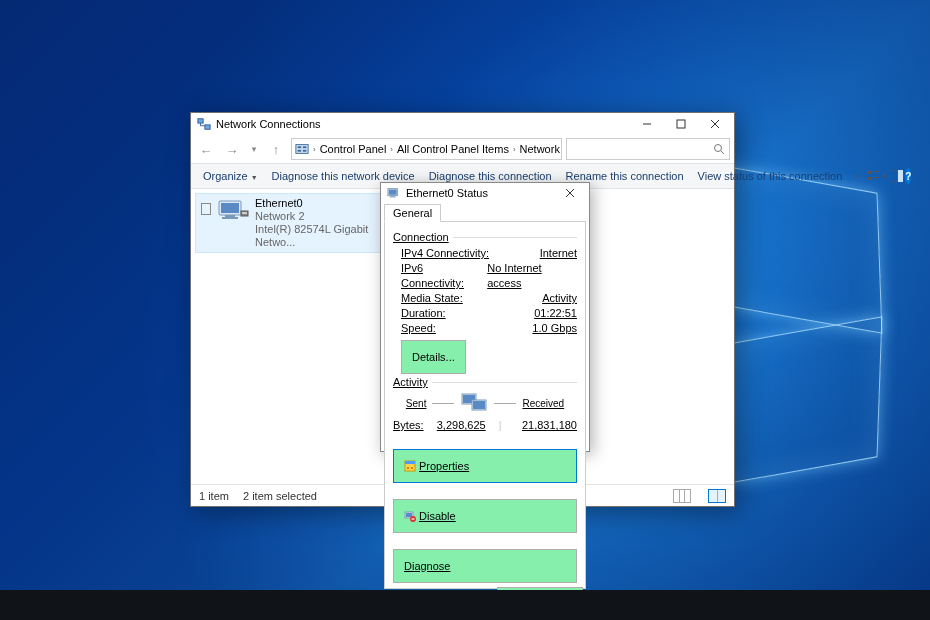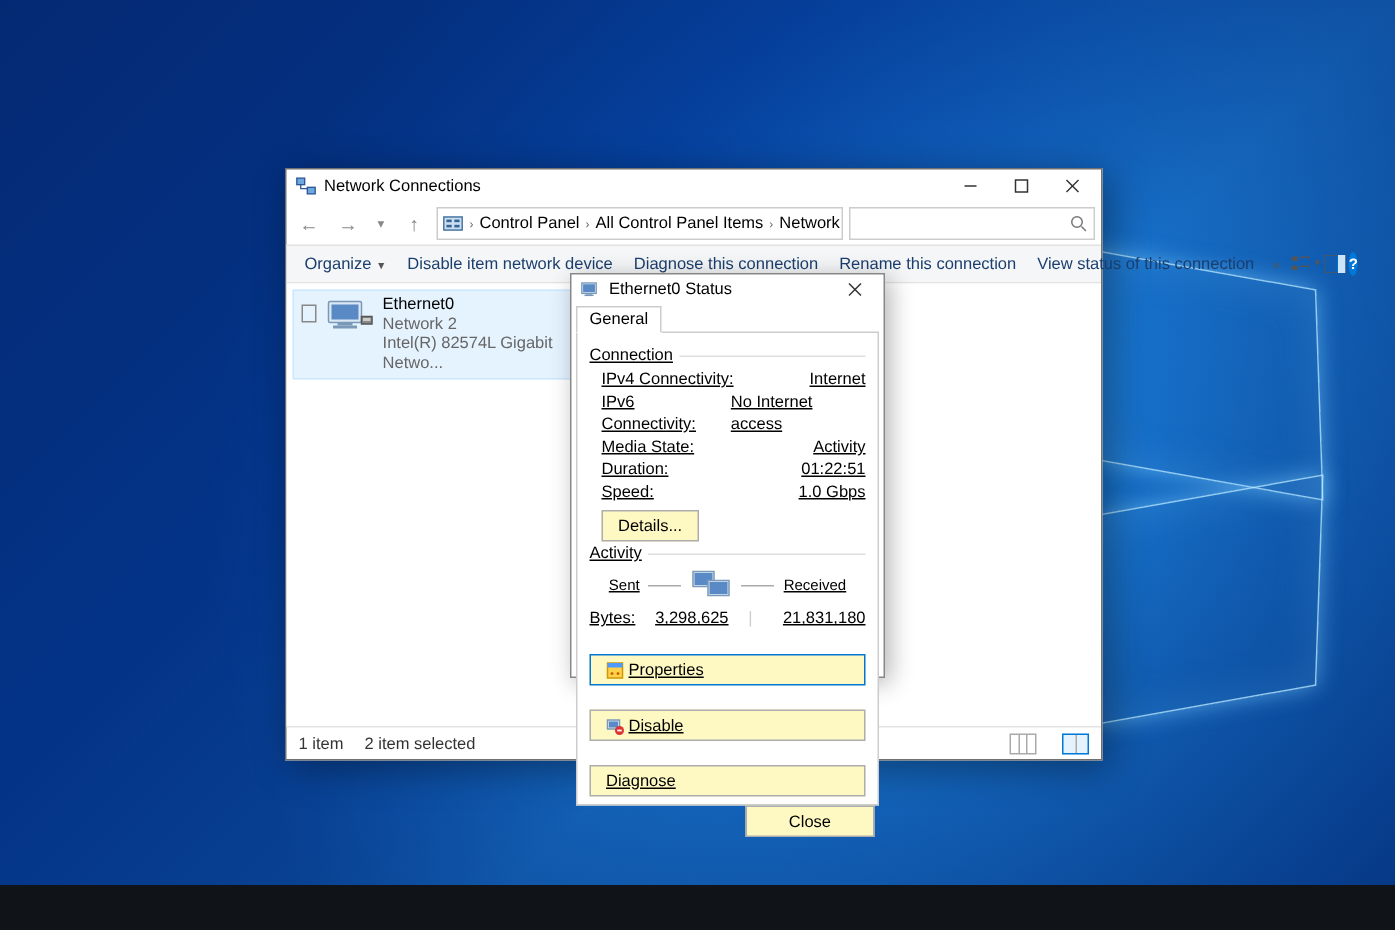--- a/index.html
+++ b/index.html
@@ -70,21 +70,21 @@
   }
   .dialog .titlebar { height: 22px; }
   .tabrow { height: 20px; padding-left: 3px; display: flex; align-items: center; }
   .tab { border: 1px solid #ccc; border-bottom: 1px solid #fff; padding: 2px 8px; font-size: 11px; background: #fff; position: relative; top: 1px; }
   .tabpanel { flex: 1; border: 1px solid #ccc; margin: 0 3px; padding: 5px 8px; background: #fff; text-decoration: underline; }
   .group-hd { display: flex; align-items: center; font-size: 11px; margin: 4px 0 3px; }
   .group-hd .line { flex: 1; height: 1px; background: #ddd; margin-left: 4px; }
   .kv { display: flex; justify-content: space-between; font-size: 11px; line-height: 15px; padding-left: 8px; }
   .kv .k { color: #000; }
   .kv .v { color: #000; }
-  .dlgbtn { font-size: 11px; padding: 1px 10px; border: 1px solid #adadad; background: #fef9c3; height: 21px; display: inline-flex; align-items: center; }
+  .dlgbtn { font-size: 11px; padding: 1px 10px; border: 1px solid #adadad; background: #86efac; height: 34px; display: inline-flex; align-items: center; }
   .dlgbtn.icon svg { margin-right: 3px; }
   .dlgbtn.def { border-color: #0078d7; }
   .activity { display: flex; align-items: center; justify-content: center; gap: 6px; font-size: 10px; margin: 4px 0; }
   .activity .dash { width: 22px; height: 1px; background: #aaa; }
   .net-icon { width: 28px; height: 22px; display:inline-flex; }
   .btnrow { display: flex; gap: 16px; margin-top: 16px; flex-direction: column; }
   .dlgfooter { height: 30px; display: flex; align-items: center; justify-content: flex-end; padding: 0 6px; }
 
   svg { display: block; }
 </style>
@@ -155,21 +155,21 @@
         <svg width="12" height="12" viewBox="0 0 12 12">
             <circle cx="5" cy="5" r="3.5" fill="none" stroke="#777"></circle>
             <line x1="8" y1="8" x2="11" y2="11" stroke="#777"></line>
           </svg>
       </span>
     </div>
   </div>
 
   <div class="cmdbar">
     <span class="cmd"><span>Organize</span><span class="dd">▼</span></span>
-    <span class="cmd">Disable item network device</span>
+    <span class="cmd">Diagnose this network device</span>
     <span class="cmd">Diagnose this connection</span>
     <span class="cmd">Rename this connection</span>
     <span class="cmd">View status of this connection</span>
     <span class="chev">»</span>
     <span class="spacer"></span>
     <span class="tool">
         <svg width="14" height="12">
           <rect x="0" y="1" width="4" height="3" fill="#555"></rect>
           <rect x="6" y="1" width="8" height="1" fill="#555"></rect>
           <rect x="0" y="7" width="4" height="3" fill="#555"></rect>

